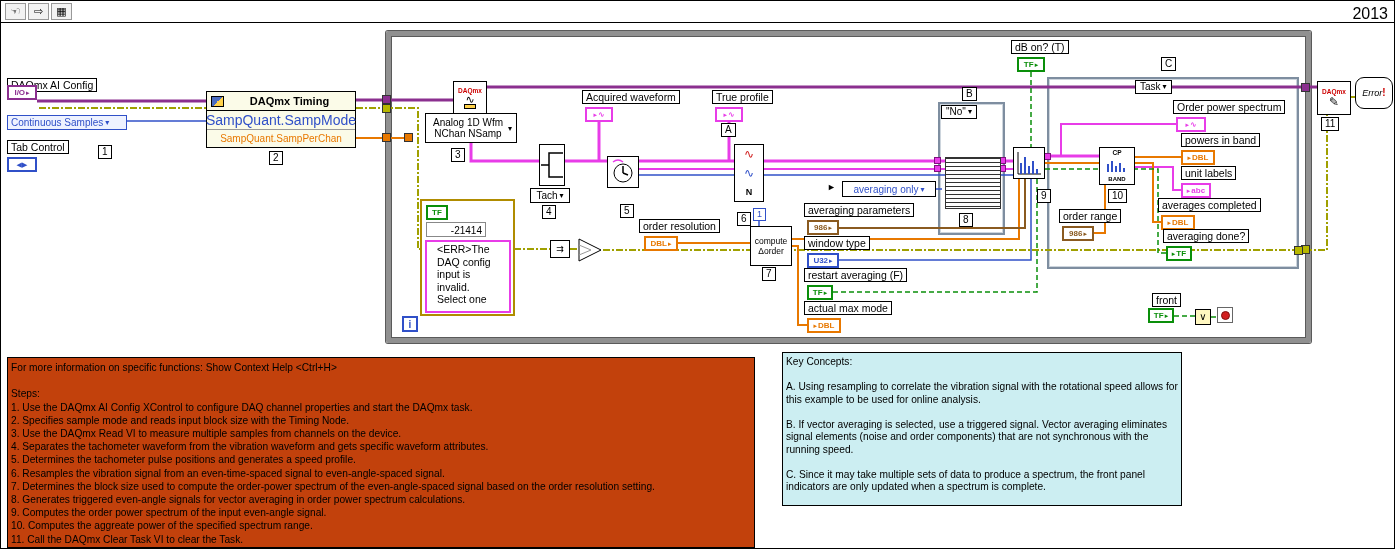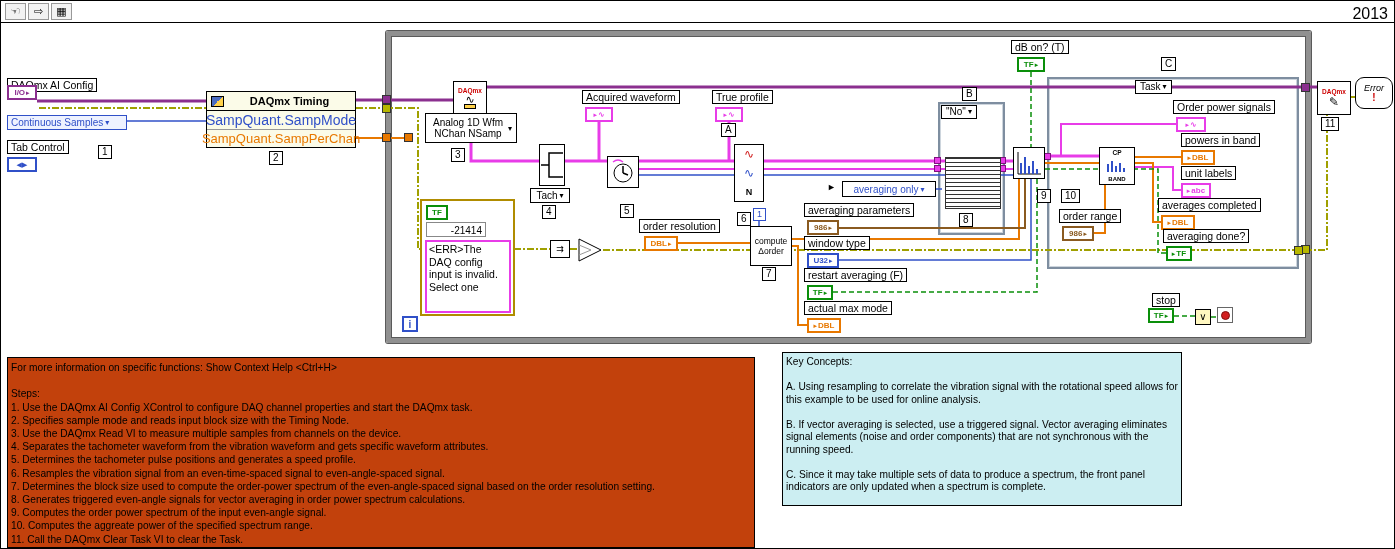--- a/index.html
+++ b/index.html
@@ -125,21 +125,21 @@
 <div class="lbl" style="left:6px;top:139px">Tab Control</div>
 <div class="term blu" style="left:6px;top:156px;width:30px;font-size:7px">◀▶</div>
 <div class="stp" style="left:97px;top:144px">1</div>
 
 <div class="abs" style="left:205px;top:90px;width:150px;height:57px;border:1px solid #000;background:#fbfbe8">
   <div style="height:19px;border-bottom:1px solid #000;display:flex;align-items:center;padding:0 4px;gap:4px">
     <span style="width:13px;height:11px;background:linear-gradient(135deg,#4a6cc0 50%,#ffd24a 50%);border:1px solid #000;flex:none"></span>
     <span style="font-size:11px;font-weight:bold;flex:1;text-align:center">DAQmx Timing</span>
   </div>
   <div style="height:19px;border-bottom:1px solid #999;display:flex;align-items:center;justify-content:center;color:#3050c8;font-size:14px">SampQuant.SampMode</div>
-  <div style="height:17px;display:flex;align-items:center;justify-content:center;color:#e87800;font-size:13px">SampQuant.SampPerChan</div>
+  <div style="height:17px;display:flex;align-items:center;justify-content:center;color:#e87800;font-size:10px">SampQuant.SampPerChan</div>
 </div>
 <div class="stp" style="left:268px;top:150px">2</div>
 
 <div class="icon" style="left:452px;top:80px;width:34px;height:34px">
   <span style="color:#c00;font-size:6.5px;font-weight:bold">DAQmx</span>
   <span style="font-size:11px;line-height:10px">∿</span>
   <span style="width:12px;height:5px;background:#ffd24a;border:1px solid #000"></span>
 </div>
 <div class="abs dd" style="left:424px;top:112px;width:92px;height:30px;border:1px solid #000;background:#fff;display:flex;align-items:center;justify-content:center;text-align:center;font-size:10px;line-height:11px">
   <span style="white-space:normal;width:76px">Analog 1D Wfm NChan NSamp</span>
@@ -174,21 +174,21 @@
 <div class="icon" style="left:733px;top:143px;width:30px;height:58px;justify-content:space-around">
   <span style="font-size:12px;color:#d02020;line-height:10px">∿</span>
   <span style="font-size:12px;color:#3050c8;line-height:10px">∿</span>
   <span style="font-size:9px;font-weight:bold">N</span>
 </div>
 <div class="stp" style="left:736px;top:211px">6</div>
 
 <div class="abs" style="left:419px;top:198px;width:95px;height:117px;border:2px solid #b08c00;background:#fff">
   <div class="term grn" style="left:4px;top:4px;width:22px">TF</div>
   <div class="abs" style="left:4px;top:21px;width:60px;height:15px;border:1px solid #888;font-size:10px;text-align:right;padding:2px 3px;background:#fff">-21414</div>
-  <div class="abs" style="left:3px;top:39px;width:86px;height:73px;border:2px solid #e83ce8;font-size:10.5px;line-height:12.5px;padding:1px 2px;background:#fff;overflow:hidden">&lt;ERR&gt;The DAQ config input is invalid. Select one</div>
+  <div class="abs" style="left:3px;top:39px;width:86px;height:73px;border:2px solid #e83ce8;font-size:10.5px;line-height:12.5px;padding:1px 10px;background:#fff;overflow:hidden">&lt;ERR&gt;The DAQ config input is invalid. Select one</div>
 </div>
 
 <div class="icon" style="left:549px;top:239px;width:20px;height:18px;font-size:9px">
   <span>⇉</span>
 </div>
 <svg class="abs" style="left:576px;top:236px" width="28" height="26">
   <path d="M2 2 L24 13 L2 24 Z" fill="#fff" stroke="#000"></path>
   <path d="M2 8 L14 13 M2 18 L14 13" stroke="#999" fill="none"></path>
 </svg>
 
@@ -237,53 +237,53 @@
   <span>Task</span>
 </div>
 
 <div class="icon" style="left:1098px;top:146px;width:36px;height:38px;justify-content:space-between;padding:2px 1px">
   <span style="font-size:6.5px;font-weight:bold;line-height:6px">CP</span>
   <svg width="22" height="12" fill="none">
       <path d="M2 12 V4 M6 12 V1 M10 12 V6 M14 12 V3 M18 12 V8" stroke="#3050c8" stroke-width="2"></path>
     </svg>
   <span style="font-size:6px;font-weight:bold;line-height:6px">BAND</span>
 </div>
-<div class="stp" style="left:1060px;top:188px">10</div>
+<div class="stp" style="left:1107px;top:188px">10</div>
 <div class="lbl" style="left:1058px;top:208px">order range</div>
 <div class="term ctl brn" style="left:1061px;top:225px;width:32px">986</div>
 
-<div class="lbl" style="left:1172px;top:99px">Order power signals</div>
+<div class="lbl" style="left:1172px;top:99px">Order power spectrum</div>
 <div class="term ind pnk" style="left:1175px;top:116px;width:30px">∿</div>
 <div class="lbl" style="left:1180px;top:132px">powers in band</div>
 <div class="term ind org" style="left:1180px;top:149px;width:34px">DBL</div>
 <div class="lbl" style="left:1180px;top:165px">unit labels</div>
 <div class="term ind pnk" style="left:1180px;top:182px;width:30px">abc</div>
 <div class="lbl" style="left:1157px;top:197px">averages completed</div>
 <div class="term ind org" style="left:1160px;top:214px;width:34px">DBL</div>
 <div class="lbl" style="left:1162px;top:228px">averaging done?</div>
 <div class="term ind grn" style="left:1165px;top:245px;width:26px">TF</div>
 
-<div class="lbl" style="left:1151px;top:292px">stop</div>
+<div class="lbl" style="left:1151px;top:292px">front</div>
 <div class="term ctl grn" style="left:1147px;top:307px;width:26px">TF</div>
 <div class="abs" style="left:1194px;top:308px;width:16px;height:16px;border:1px solid #000;background:#fff7c0;text-align:center;font-size:10px;line-height:14px">
   <span>∨</span>
 </div>
 <div class="abs" style="left:1216px;top:306px;width:16px;height:16px;border:1px solid #666;background:#fff;display:flex;align-items:center;justify-content:center">
   <span style="width:9px;height:9px;background:#d22020;border-radius:50%;border:1px solid #801010"></span>
 </div>
 <div class="abs" style="left:401px;top:315px;width:16px;height:16px;border:2px solid #3050c8;background:#fff;color:#3050c8;font-weight:bold;font-size:10px;display:flex;align-items:center;justify-content:center">
   <span>i</span>
 </div>
 
 <div class="icon" style="left:1316px;top:80px;width:34px;height:34px">
   <span style="color:#c00;font-size:6.5px;font-weight:bold">DAQmx</span>
   <span style="font-size:12px">✎</span>
 </div>
 <div class="stp" style="left:1320px;top:116px">11</div>
-<div class="abs" style="left:1354px;top:76px;width:38px;height:32px;border:1px solid #000;border-radius:9px;background:#fff;display:flex;flex-direction:column;align-items:center;justify-content:center">
+<div class="abs" style="left:1354px;top:76px;width:38px;height:32px;border:1px solid #000;border-radius:9px;background:#fff;display:flex;flex-direction:row;align-items:center;justify-content:center">
   <span style="font-size:9px;font-style:italic;line-height:9px">Error</span>
   <span style="font-size:10px;font-weight:bold;color:#c00;line-height:10px">!</span>
 </div>
 
 <div class="note" style="left:6px;top:356px;width:748px;height:191px;background:#c2410c;white-space:pre">For more information on specific functions: Show Context Help &lt;Ctrl+H&gt;
 
 Steps:
 1. Use the DAQmx AI Config XControl to configure DAQ channel properties and start the DAQmx task.
 2. Specifies sample mode and reads input block size with the Timing Node.
 3. Use the DAQmx Read VI to measure multiple samples from channels on the device.

